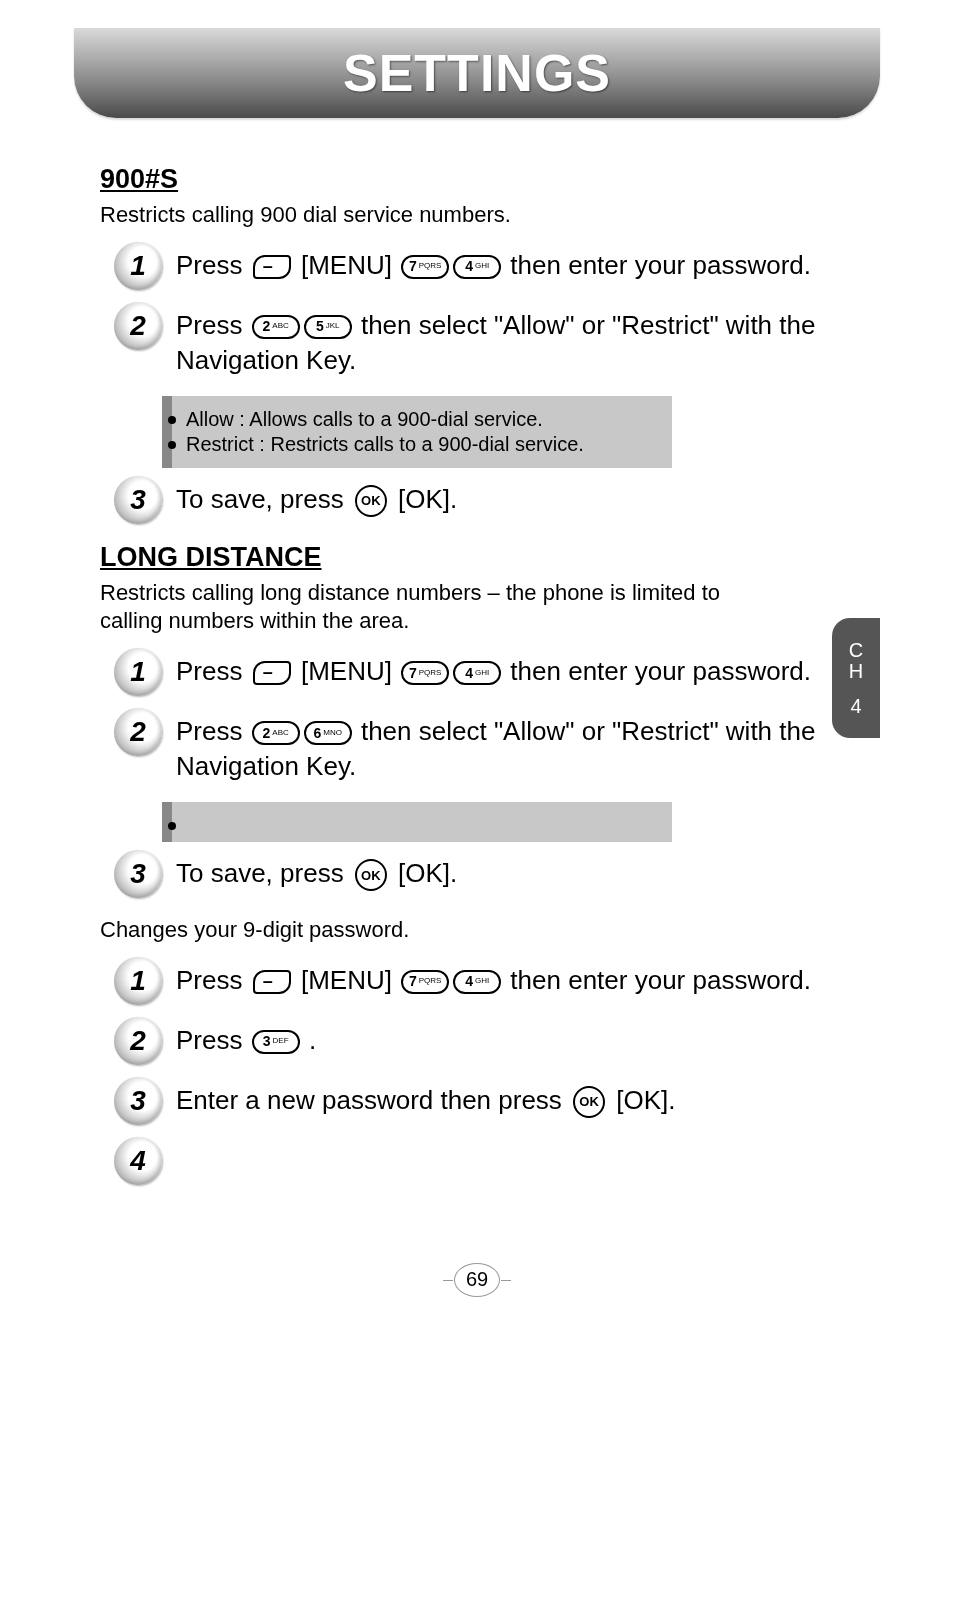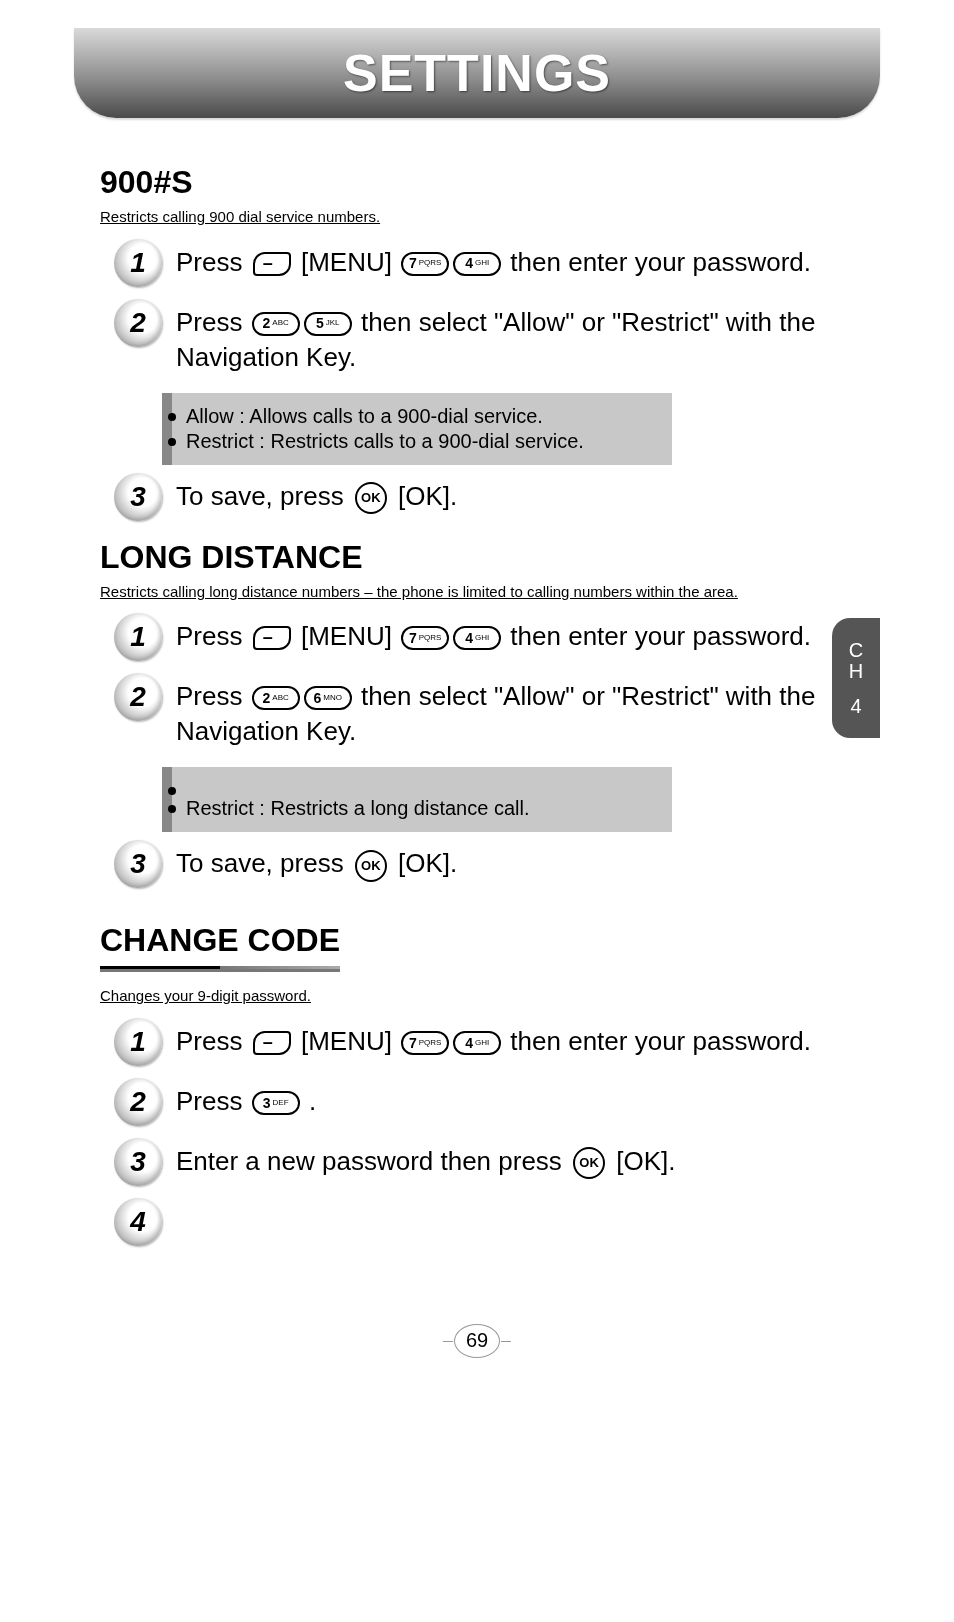--- a/index.html
+++ b/index.html
@@ -30,29 +30,29 @@
     font-weight: bold;
     font-size: 52px;
     letter-spacing: 1px;
     text-shadow: 1px 1px 2px rgba(0,0,0,0.5);
   }
   .content {
     padding: 30px 90px 40px 100px;
   }
   .section-heading {
     font-weight: bold;
-    font-size: 32px;
+    font-size: 27px;
     margin: 16px 0 6px 0;
+    text-decoration: underline;
   }
   .section-desc {
-    font-size: 15px;
+    font-size: 22px;
     margin: 4px 0 18px 0;
     line-height: 1.3;
     max-width: 680px;
-    text-decoration: underline;
   }
   .underline-block {
     display: inline-block;
     border-bottom: 3px solid #777;
     background: linear-gradient(to right, #000 0%, #000 50%, #777 50%, #aaa 100%);
     background-size: 100% 3px;
     background-position: bottom;
     background-repeat: no-repeat;
     padding-bottom: 10px;
     margin-bottom: 10px;
@@ -265,31 +265,27 @@
               <span class="tiny">ABC</span>
             </span><span class="btn-key">
               <span class="big">6</span>
               <span class="tiny">MNO</span>
             </span><span> then select "Allow" or "Restrict" with the Navigation Key.</span></div>
         </div>
         <div class="note-box">
           <div class="bullet">
             <span class="dot"></span>
           </div>
-          <div class="bullet">
-            <span class="dot"></span>
-            <span>Restrict : Restricts a long distance call.</span>
-          </div>
         </div>
         <div class="step">
           <div class="step-num">3</div>
           <div class="step-text"><span>To save, press </span><span class="btn-ok">OK</span><span class="bracket"> [OK].</span></div>
         </div>
       </div>
-      <div><div class="section-heading underline-block">CHANGE CODE</div><div class="section-desc">Changes your 9-digit password.</div><div class="step">
+      <div><div class="section-desc">Changes your 9-digit password.</div><div class="step">
           <div class="step-num">1</div>
           <div class="step-text"><span>Press </span><span class="btn-softkey"></span><span> [MENU] </span><span class="btn-key">
               <span class="big">7</span>
               <span class="tiny">PQRS</span>
             </span><span class="btn-key">
               <span class="big">4</span>
               <span class="tiny">GHI</span>
             </span><span> then enter your password.</span></div>
         </div><div class="step">
           <div class="step-num">2</div>

